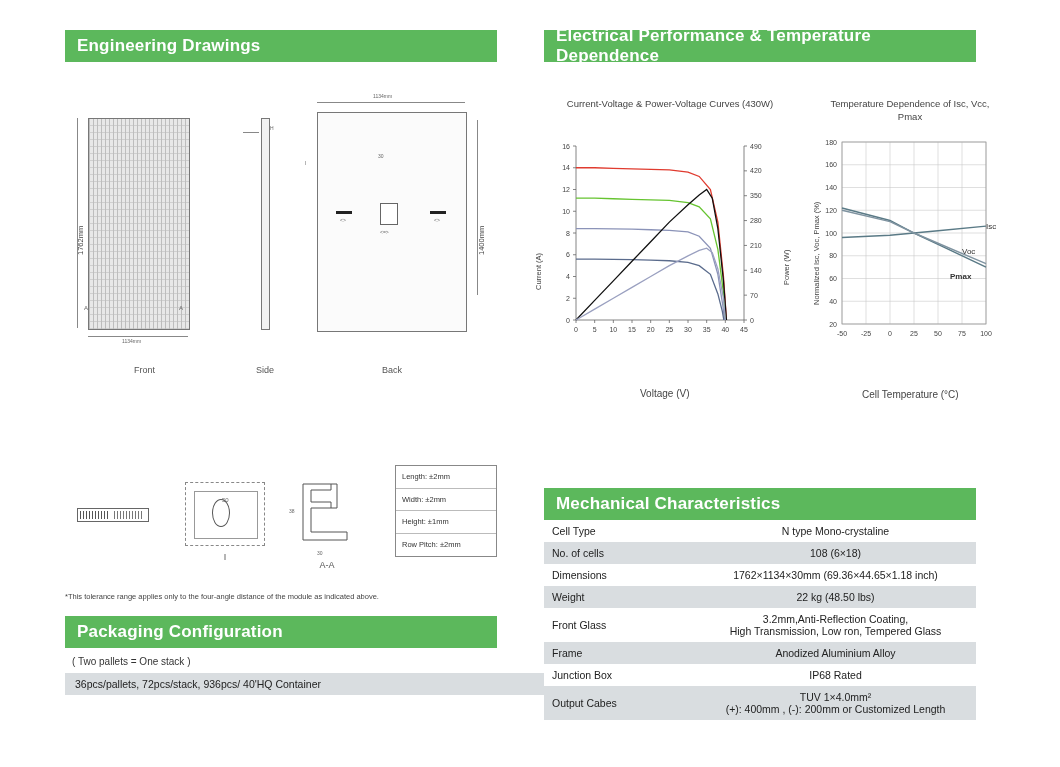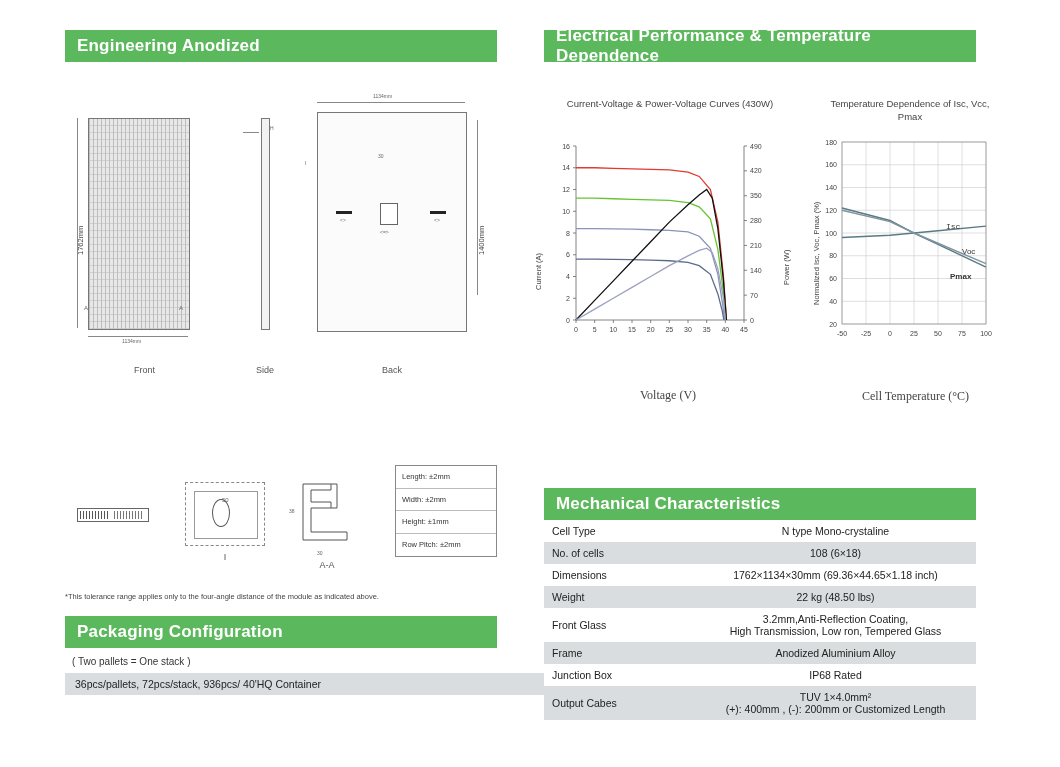--- a/index.html
+++ b/index.html
@@ -78,38 +78,38 @@
   .pack-sub{position:absolute;left:72px;top:656px;font-size:10px;color:#333;}
   .pack-strip{
     position:absolute;left:65px;top:673px;width:512px;height:22px;background:#d9dde0;
     display:flex;align-items:center;padding-left:10px;box-sizing:border-box;font-size:10.5px;color:#222;
   }
 
   
   .chart-title{position:absolute;font-size:9.5px;color:#444;text-align:center;line-height:13px;}
   #cv-title{left:560px;top:97px;width:220px;}
   #td-title{left:820px;top:97px;width:180px;}
-  .axis-label{position:absolute;font-size:12px;color:#444;font-family:Liberation Serif, serif;}
+  .axis-label{position:absolute;font-size:10px;color:#444;}
   .legend-lbl{position:absolute;font-size:8px;color:#333;}
   .v-label{position:absolute;font-size:7.5px;color:#444;transform:rotate(-90deg);transform-origin:left top;white-space:nowrap;}
 
   
   .mech-table{position:absolute;left:544px;top:520px;width:432px;font-size:10.5px;color:#222;border-collapse:collapse;}
   .mech-table td{padding:5px 8px;vertical-align:middle;}
   .mech-table tr:nth-child(odd){background:#ffffff;}
   .mech-table tr:nth-child(even){background:#d9dde0;}
   .mech-table td.k{width:135px;}
   .mech-table td.v{text-align:center;}
 </style>
 </head>
 <body>
 
 <div class="page">
 
-  <div class="bar" id="bar-eng">Engineering Anodized</div>
+  <div class="bar" id="bar-eng">Engineering Drawings</div>
   <div class="bar" id="bar-elec">Electrical Performance &amp; Temperature Dependence</div>
   <div class="bar" id="bar-mech">Mechanical Characteristics</div>
   <div class="bar" id="bar-pack">Packaging Configuration</div>
 
   <div class="draw-area">
 
     <div class="panel-front"></div>
 
     <div class="vline" style="left:12px;top:38px;height:210px;"></div>
     <div class="v-label" style="left:11px;top:175px;">1762mm</div>
@@ -276,21 +276,21 @@
       <text x="162" y="208" font-size="7" fill="#444" text-anchor="middle" font-family="Liberation Sans">75</text>
       <line x1="186" y1="14" x2="186" y2="196" stroke="#c9c9c9" stroke-width="0.6"></line>
       <text x="186" y="208" font-size="7" fill="#444" text-anchor="middle" font-family="Liberation Sans">100</text>
       <rect x="42" y="14" width="144" height="182" fill="none" stroke="#9a9a9a" stroke-width="0.8"></rect>
       <polyline points="42,109.55 90,107.275 114,105 138,102.72500000000001 186,98.175" fill="none" stroke="#5a7a86" stroke-width="1.4"></polyline>
       <polyline points="42,79.97500000000001 90,92.4875 114,105 138,116.375 186,139.125" fill="none" stroke="#5a7a86" stroke-width="1.4"></polyline>
       <polyline points="42,82.25 90,93.625 114,105 138,115.2375 186,135.7125" fill="none" stroke="#7f93a0" stroke-width="1.4"></polyline>
     </svg>
   <div class="axis-label" style="left:862px;top:389px;">Cell Temperature (°C)</div>
   <div class="v-label" style="left:812px;top:305px;">Normalized Isc, Voc, Pmax (%)</div>
-  <div class="legend-lbl" style="left:946px;top:222px;font-family:Liberation Mono, monospace;">Isc</div>
+  <div class="legend-lbl" style="left:986px;top:222px;">Isc</div>
   <div class="legend-lbl" style="left:962px;top:247px;">Voc</div>
   <div class="legend-lbl" style="left:950px;top:272px;font-weight:bold;">Pmax</div>
 
   <table class="mech-table">
     <tbody id="mech-body">
         <tr>
           <td class="k">Cell Type</td>
           <td class="v">N type Mono-crystaline</td>
         </tr>
         <tr>

